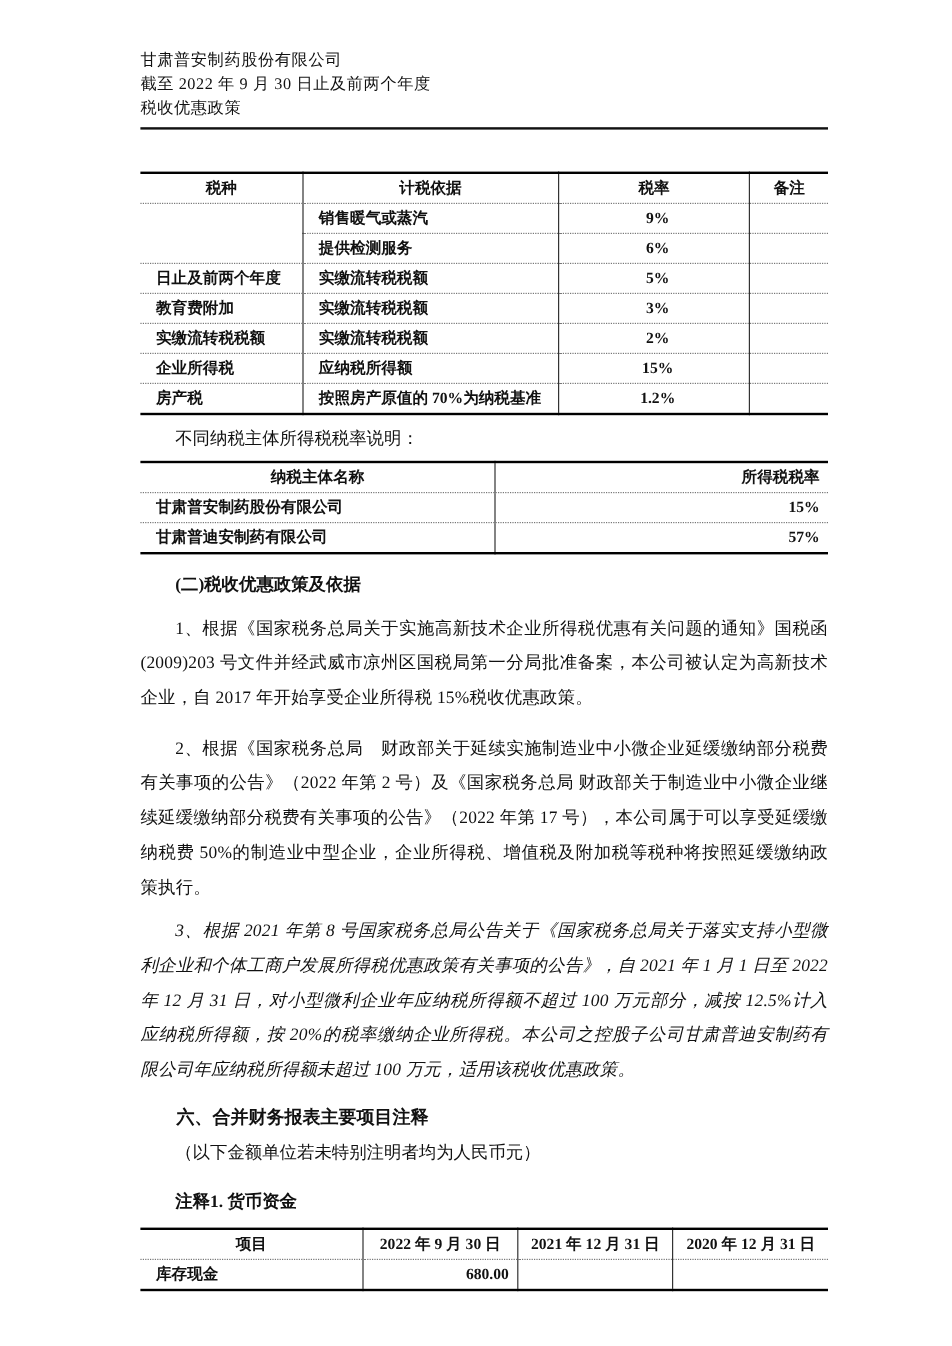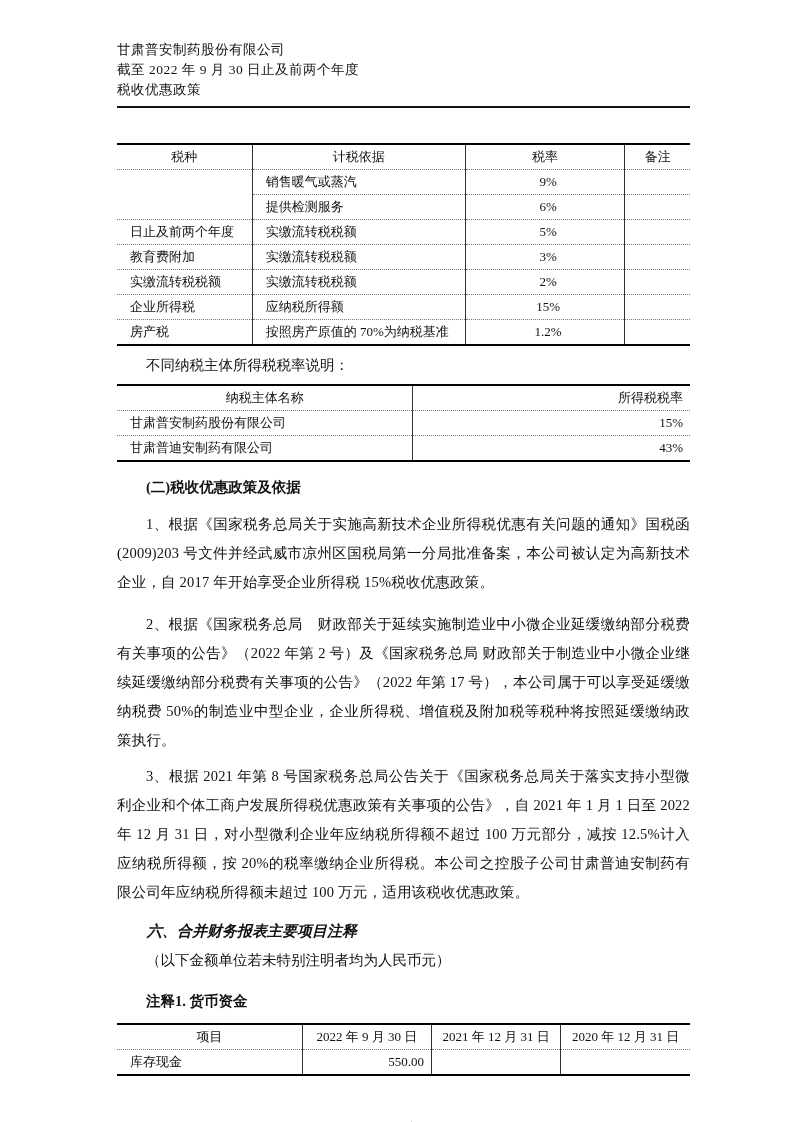--- a/index.html
+++ b/index.html
@@ -32,21 +32,21 @@
   
   table.tbl {
     width: 100%;
     border-collapse: collapse;
     table-layout: fixed;
     font-size: 13px;
     border-top: 2.5px solid #000;
     border-bottom: 2.5px solid #000;
   }
   table.tbl th, table.tbl td {
-    font-weight: normal;
+    font-weight: bold;
     padding: 3px 7px;
     height: 18px;
     vertical-align: middle;
     overflow: hidden;
     white-space: nowrap;
     margin-left: 11px;
   }
   table.tbl td { border-top: 1px dotted #777; padding-left: 13px; }
   table.tbl th { text-align: center; }
   .bdr { border-right: 1px solid #333; }
@@ -76,27 +76,26 @@
     text-indent: 2em;
   }
   .para {
     font-size: 14.5px;
     line-height: 29px;
     text-align: justify;
     text-indent: 2em;
     margin: 13px 0 0 0;
     letter-spacing: 0.2px;
   }
-  .p3 { margin-top: 7px; }
+  .p3 { margin-top: 7px; font-style: italic; }
   .big-heading {
     font-size: 15px;
     font-weight: bold;
     margin: 15px 0 0 0;
     text-indent: 2em;
-    font-style: italic;
   }
   .subtitle {
     font-size: 14.5px;
     margin: 10px 0 11px 0;
     text-indent: 2em;
   }
   .note-heading {
     font-size: 14.5px;
     font-weight: bold;
     margin: 22px 0 0 0;
@@ -181,21 +180,21 @@
         <tr>
       <th class="c-name bdr">纳税主体名称</th>
       <th class="c-irate">所得税税率</th>
     </tr>
     <tr>
       <td class="c-name bdr">甘肃普安制药股份有限公司</td>
       <td class="c-irate">15%</td>
     </tr>
     <tr>
       <td class="c-name bdr">甘肃普迪安制药有限公司</td>
-      <td class="c-irate">43%</td>
+      <td class="c-irate">57%</td>
     </tr>
   </tbody>
     </table>
 
   <h3 class="sec-heading">(二)税收优惠政策及依据</h3>
   <p class="para">1、根据《国家税务总局关于实施高新技术企业所得税优惠有关问题的通知》国税函(2009)203 号文件并经武威市凉州区国税局第一分局批准备案，本公司被认定为高新技术企业，自 2017 年开始享受企业所得税 15%税收优惠政策。</p>
   <p class="para">2、根据《国家税务总局　财政部关于延续实施制造业中小微企业延缓缴纳部分税费有关事项的公告》（2022 年第 2 号）及《国家税务总局 财政部关于制造业中小微企业继续延缓缴纳部分税费有关事项的公告》（2022 年第 17 号），本公司属于可以享受延缓缴纳税费 50%的制造业中型企业，企业所得税、增值税及附加税等税种将按照延缓缴纳政策执行。</p>
   <p class="para p3">3、根据 2021 年第 8 号国家税务总局公告关于《国家税务总局关于落实支持小型微利企业和个体工商户发展所得税优惠政策有关事项的公告》，自 2021 年 1 月 1 日至 2022 年 12 月 31 日，对小型微利企业年应纳税所得额不超过 100 万元部分，减按 12.5%计入应纳税所得额，按 20%的税率缴纳企业所得税。本公司之控股子公司甘肃普迪安制药有限公司年应纳税所得额未超过 100 万元，适用该税收优惠政策。</p>
 
   <h2 class="big-heading">六、合并财务报表主要项目注释</h2>
@@ -205,21 +204,21 @@
   <table class="tbl t3">
     <tbody>
         <tr>
       <th class="c-item bdr">项目</th>
       <th class="bdr">2022 年 9 月 30 日</th>
       <th class="bdr">2021 年 12 月 31 日</th>
       <th>2020 年 12 月 31 日</th>
     </tr>
     <tr>
       <td class="c-item bdr">库存现金</td>
-      <td class="c-y22 bdr">550.00</td>
+      <td class="c-y22 bdr">680.00</td>
       <td class="c-y21 bdr"></td>
       <td class="c-y20"></td>
     </tr>
   </tbody>
     </table>
 
   <div class="doc-footer">财务报表附注 第 43 页</div>
 
 </div>
 

